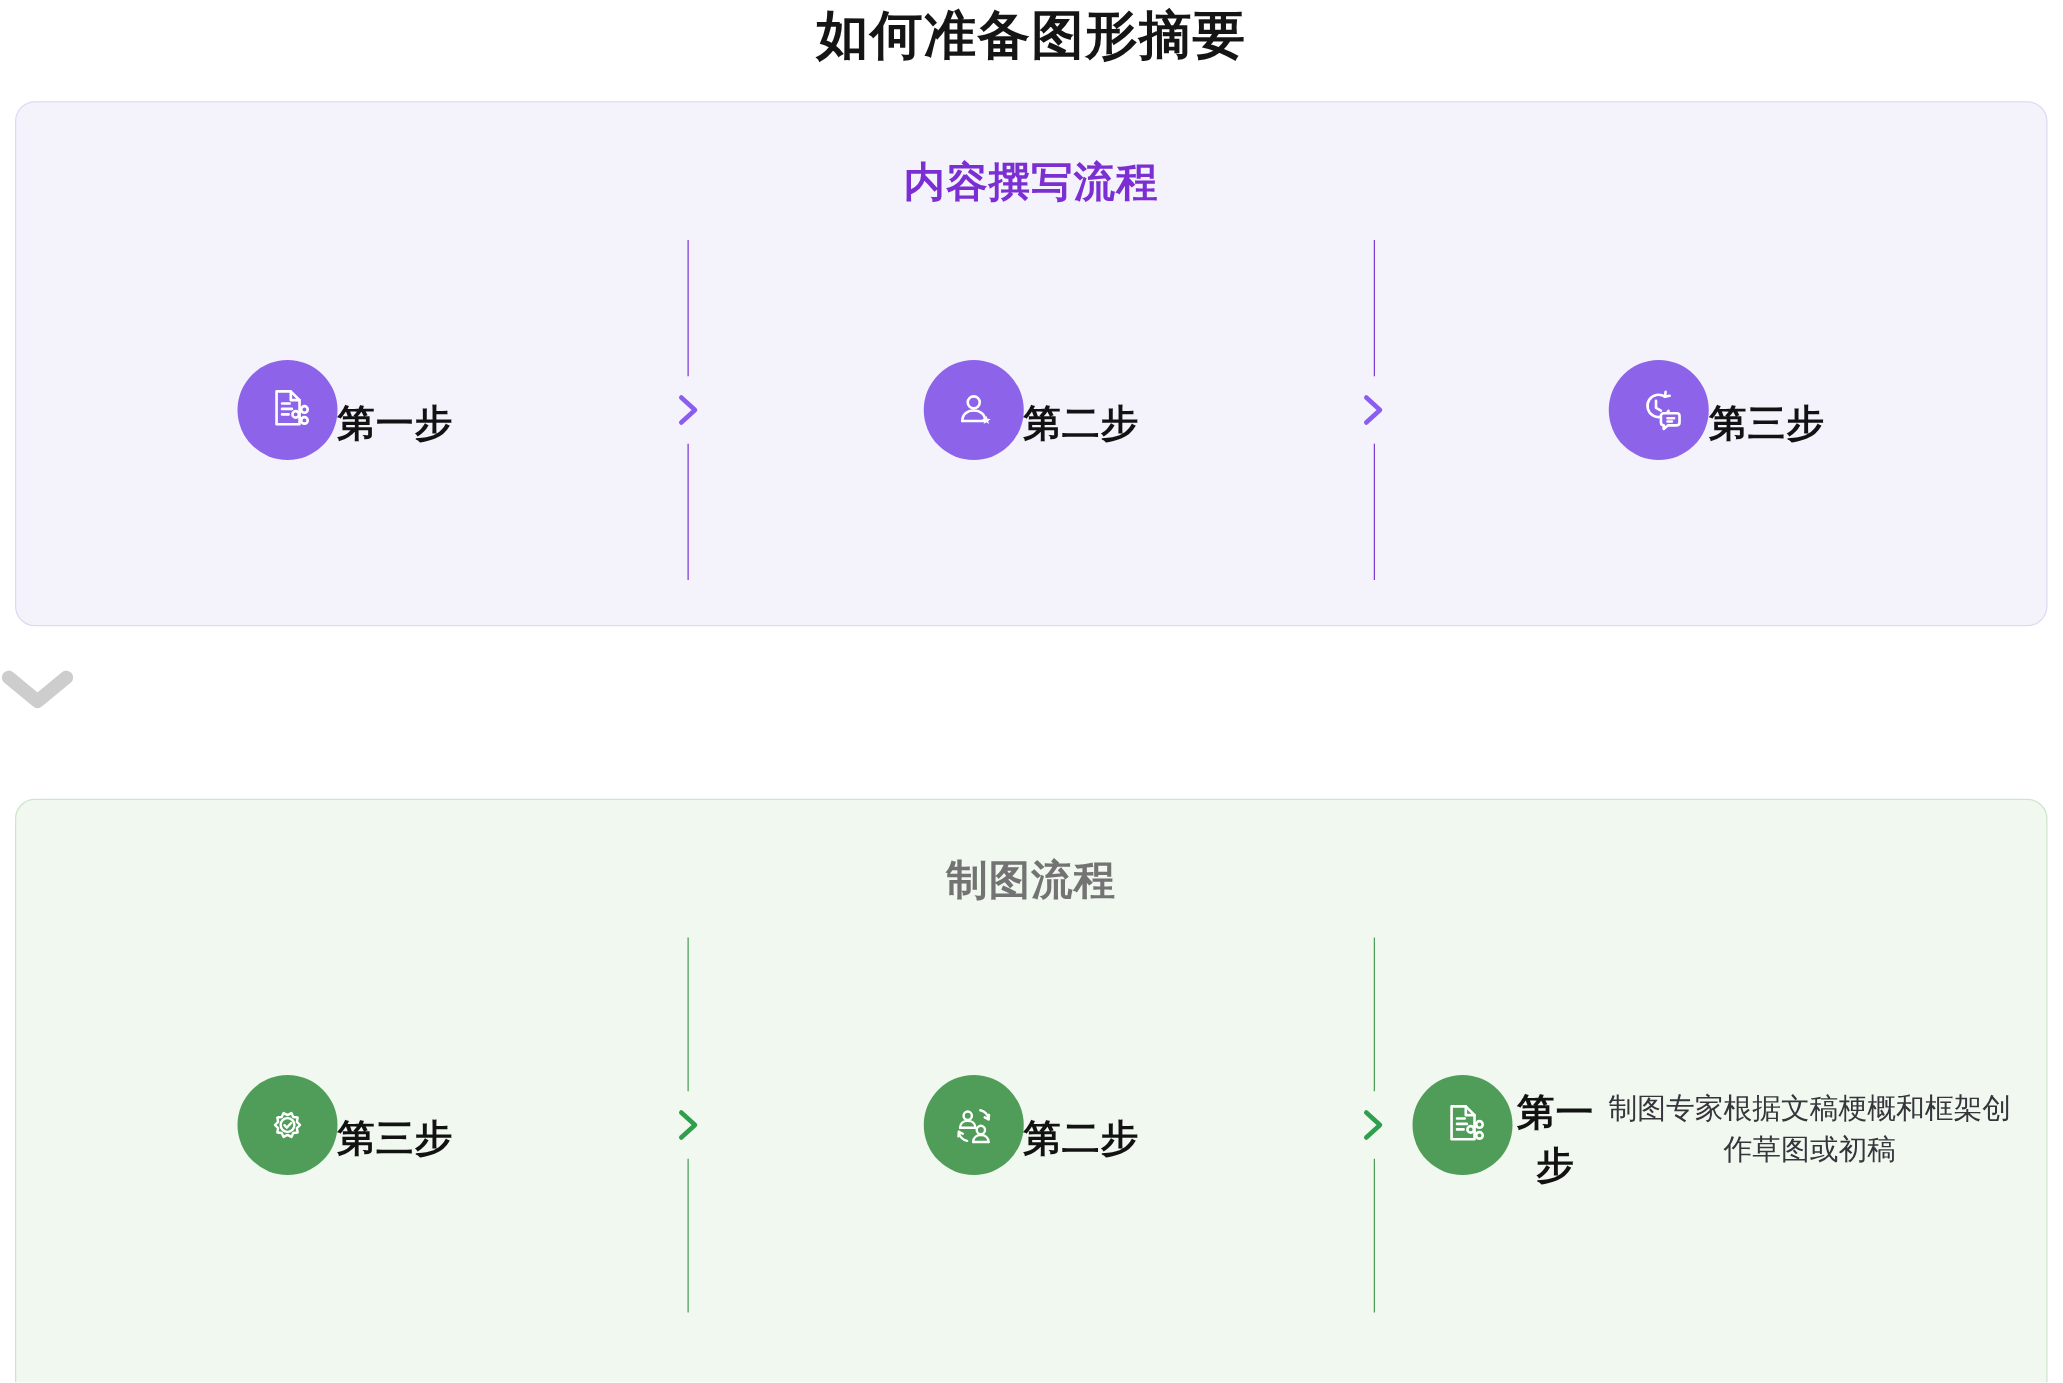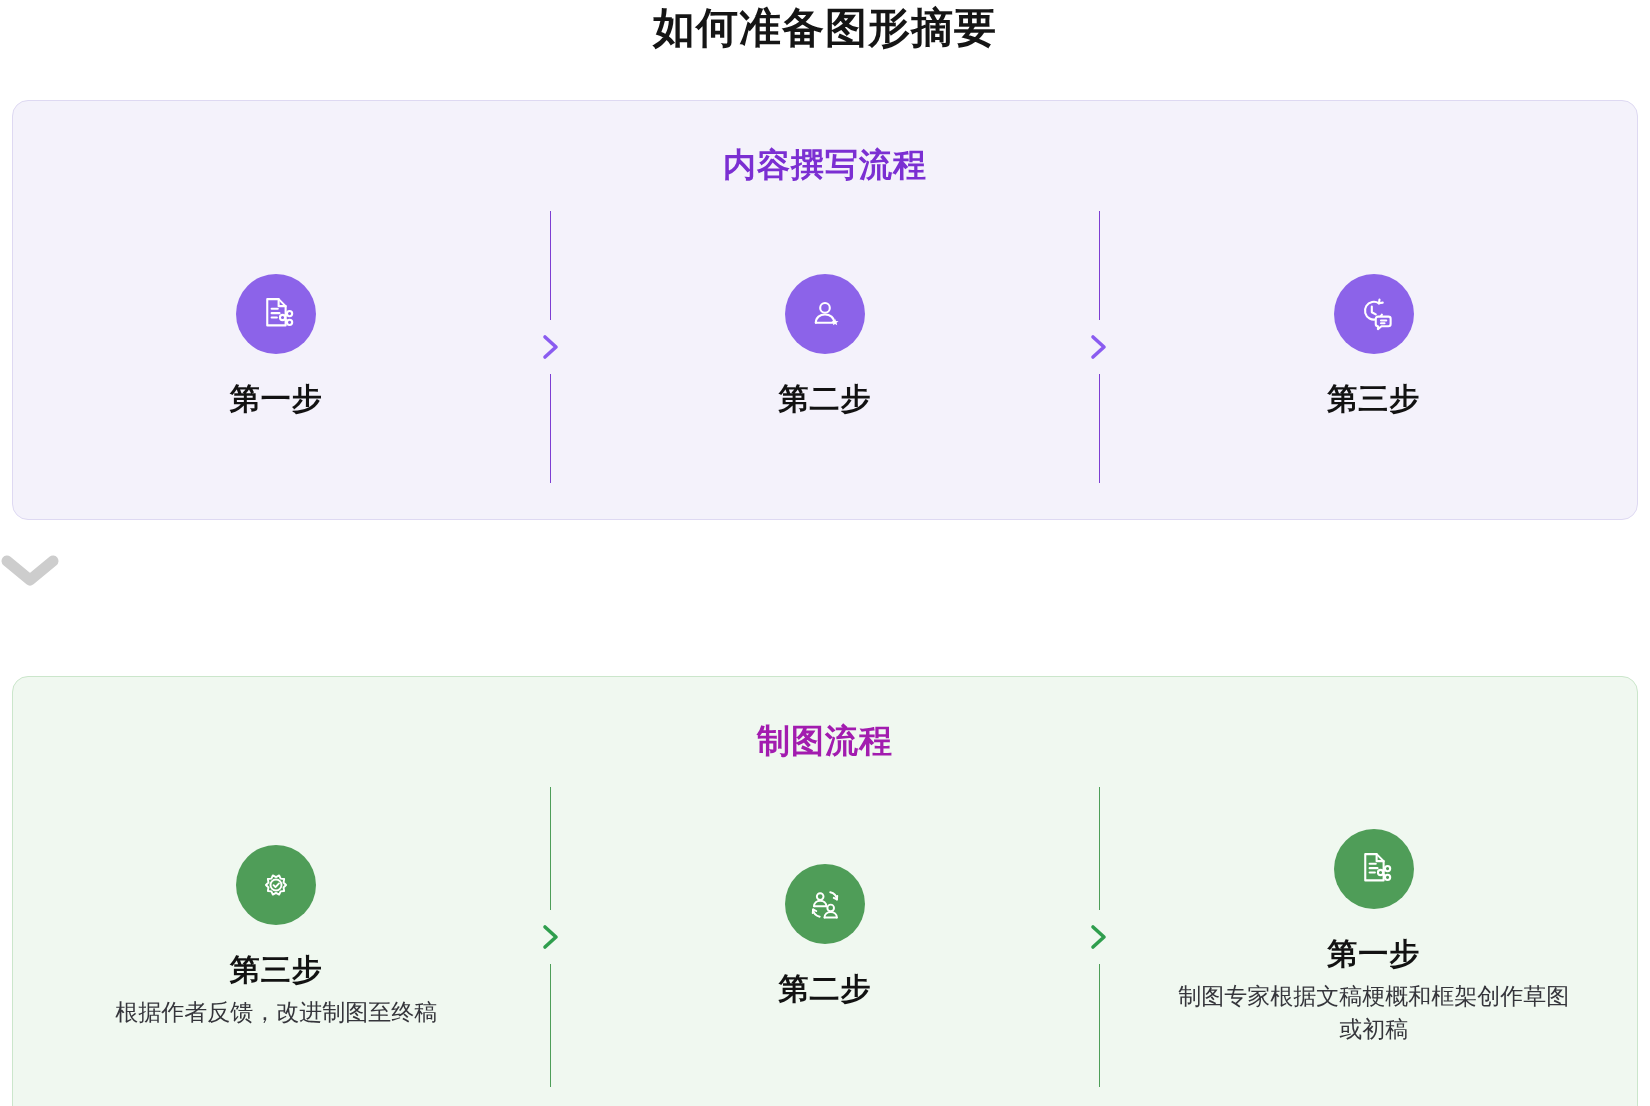--- a/index.html
+++ b/index.html
@@ -19,21 +19,21 @@
   .main-title {
     margin-top: 4px;
     text-align: center;
     font-size: 42px;
     line-height: 48px;
     font-weight: 700;
     color: #151515;
     letter-spacing: 1px;
   }
   .panel {
-    margin: 48px 12px 0;
+    margin: 29px 12px 0;
     border-radius: 16px;
     border: 1px solid;
     padding-top: 44px;
   }
   .theme-purple {
     --circle: #8c63e9;
     --divider: #7d3ed2;
     --chevron: #8a5cf0;
     background: #f4f2fb;
     border-color: #ded9f2;
@@ -48,29 +48,29 @@
     padding-bottom: 70px;
   }
   .panel-title {
     text-align: center;
     font-size: 33px;
     line-height: 40px;
     font-weight: 700;
     letter-spacing: 1px;
   }
   .theme-purple .panel-title { color: #7b2fd2; }
-  .theme-green  .panel-title { color: #a21caf; }
+  .theme-green  .panel-title { color: #737373; }
   .steps {
     display: flex;
     margin-top: 26px;
   }
   .step {
     flex: 1 1 0;
     display: flex;
-    flex-direction: column;
+    flex-direction: row;
     align-items: center;
     justify-content: center;
     text-align: center;
     padding: 0 20px;
   }
   .theme-purple .step { min-height: 272px; }
   .theme-green  .step { min-height: 300px; }
   .icon-circle {
     width: 80px;
     height: 80px;
@@ -202,21 +202,20 @@
 
       <div class="step">
         <div class="icon-circle">
           <svg width="42" height="42" viewBox="0 0 48 48" fill="none" stroke="#ffffff" stroke-width="2.2" stroke-linecap="round" stroke-linejoin="round">
             <path d="M35.5 24 32.6 26.8 33.3 30.8 29.3 31.3 27.6 34.9 24 33 20.4 34.9 18.7 31.3 14.7 30.8 15.4 26.8 12.5 24 15.4 21.2 14.7 17.2 18.7 16.7 20.4 13.1 24 15 27.6 13.1 29.3 16.7 33.3 17.2 32.6 21.2 Z"></path>
             <circle cx="24" cy="24" r="6.3"></circle>
             <path d="M21.2 24.2l2.2 2.2 4-4.2"></path>
           </svg>
         </div>
         <div class="step-title">第三步</div>
-        <div class="step-desc">根据作者反馈，改进制图至终稿</div>
       </div>
 
       <div class="divider">
         <span class="line"></span>
         <svg class="chev" width="22" height="30" viewBox="0 0 22 30" fill="none">
           <polyline points="5,5 16,15 5,25" stroke="var(--chevron)" stroke-width="3.6" stroke-linecap="round" stroke-linejoin="round"></polyline>
         </svg>
         <span class="line"></span>
       </div>
 

